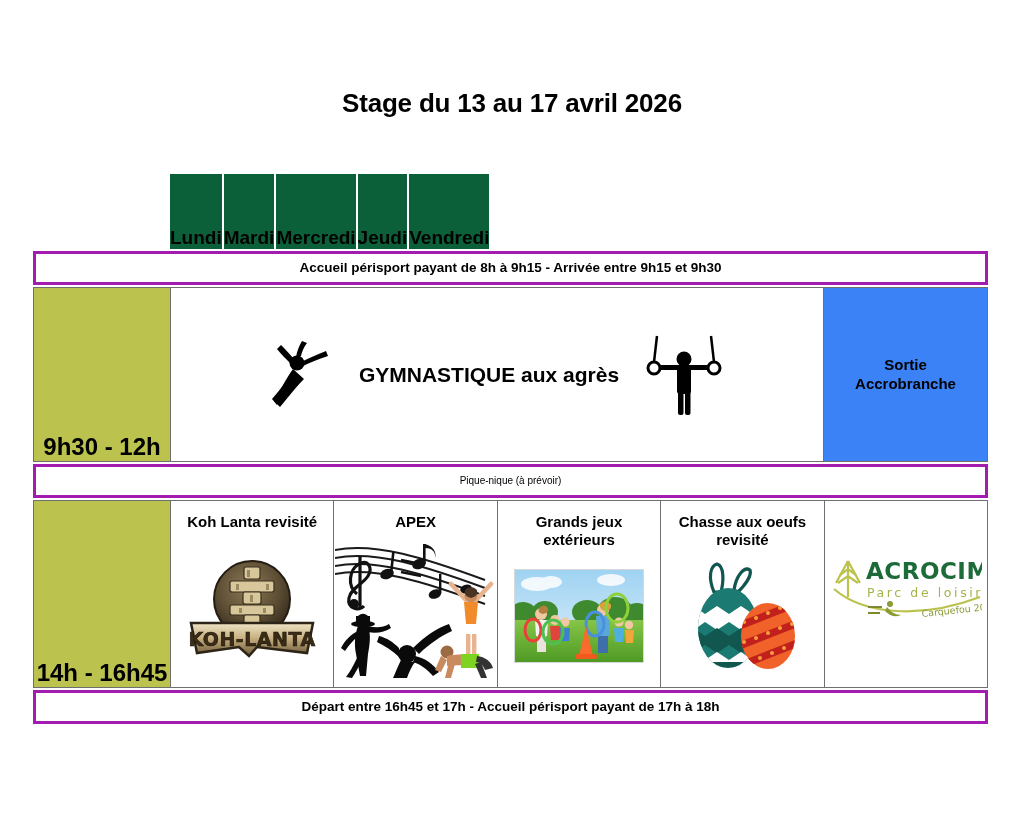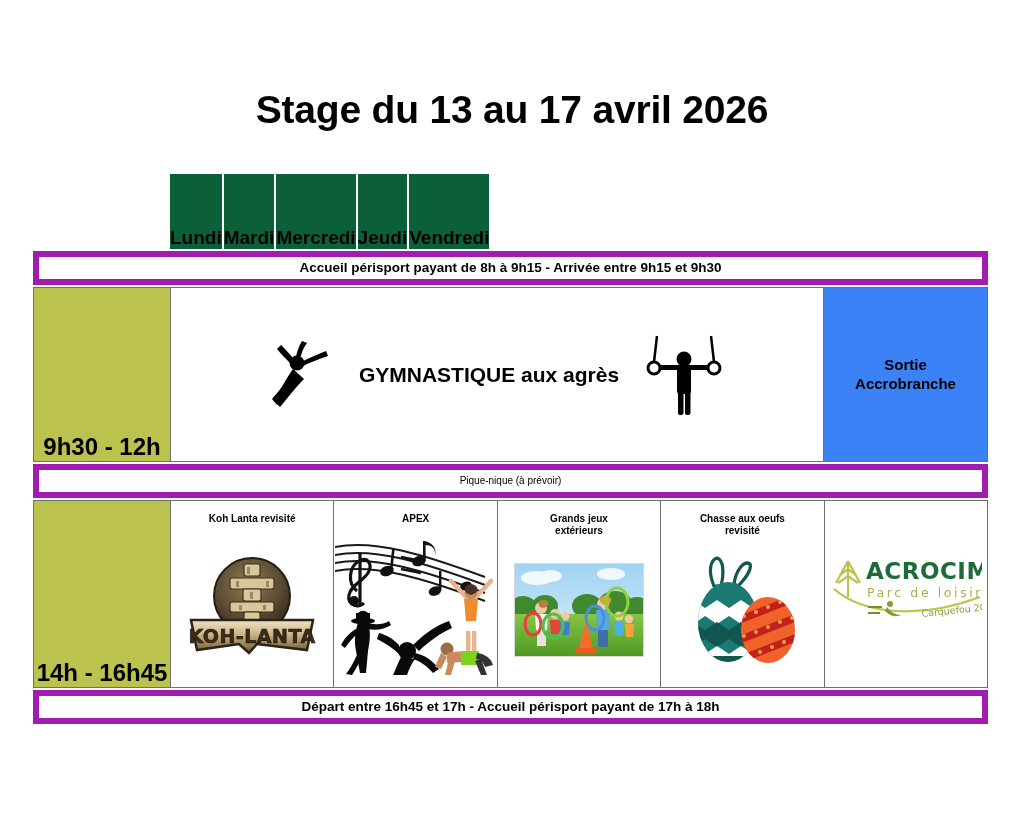--- a/index.html
+++ b/index.html
@@ -16,21 +16,21 @@
     position: relative;
   }
 
   
   #page-title {
     position: absolute;
     left: 0;
     top: 88px;
     width: 1024px;
     text-align: center;
-    font-size: 39px;
+    font-size: 26px;
     font-weight: bold;
     letter-spacing: -0.2px;
     color: #000;
   }
 
   
   #schedule {
     position: absolute;
     left: 33px;
     top: 174px;
@@ -38,21 +38,21 @@
   }
 
   .row {
     display: flex;
     width: 100%;
     box-sizing: border-box;
   }
 
   
   .banner-row {
-    border: 6px solid #a21caf;
+    border: 3px solid #a21caf;
     background: #ffffff;
     height: 34px;
     align-items: center;
     justify-content: center;
     margin-bottom: 2px;
   }
   .banner-text {
     width: 100%;
     text-align: center;
     font-size: 13.5px;
@@ -106,21 +106,21 @@
     border-right: 1px solid #6f6f6f;
     box-sizing: border-box;
     display: flex;
     flex-direction: column;
     align-items: center;
     overflow: hidden;
   }
   .day-cell:last-child { border-right: none; }
   .cell-title {
     font-weight: bold;
-    font-size: 10px;
+    font-size: 15px;
     text-align: center;
     line-height: 1.18;
     padding-top: 12px;
     padding-left: 4px;
     padding-right: 4px;
   }
 
   
   #row-morning { height: 175px; }
   .gym-span {

